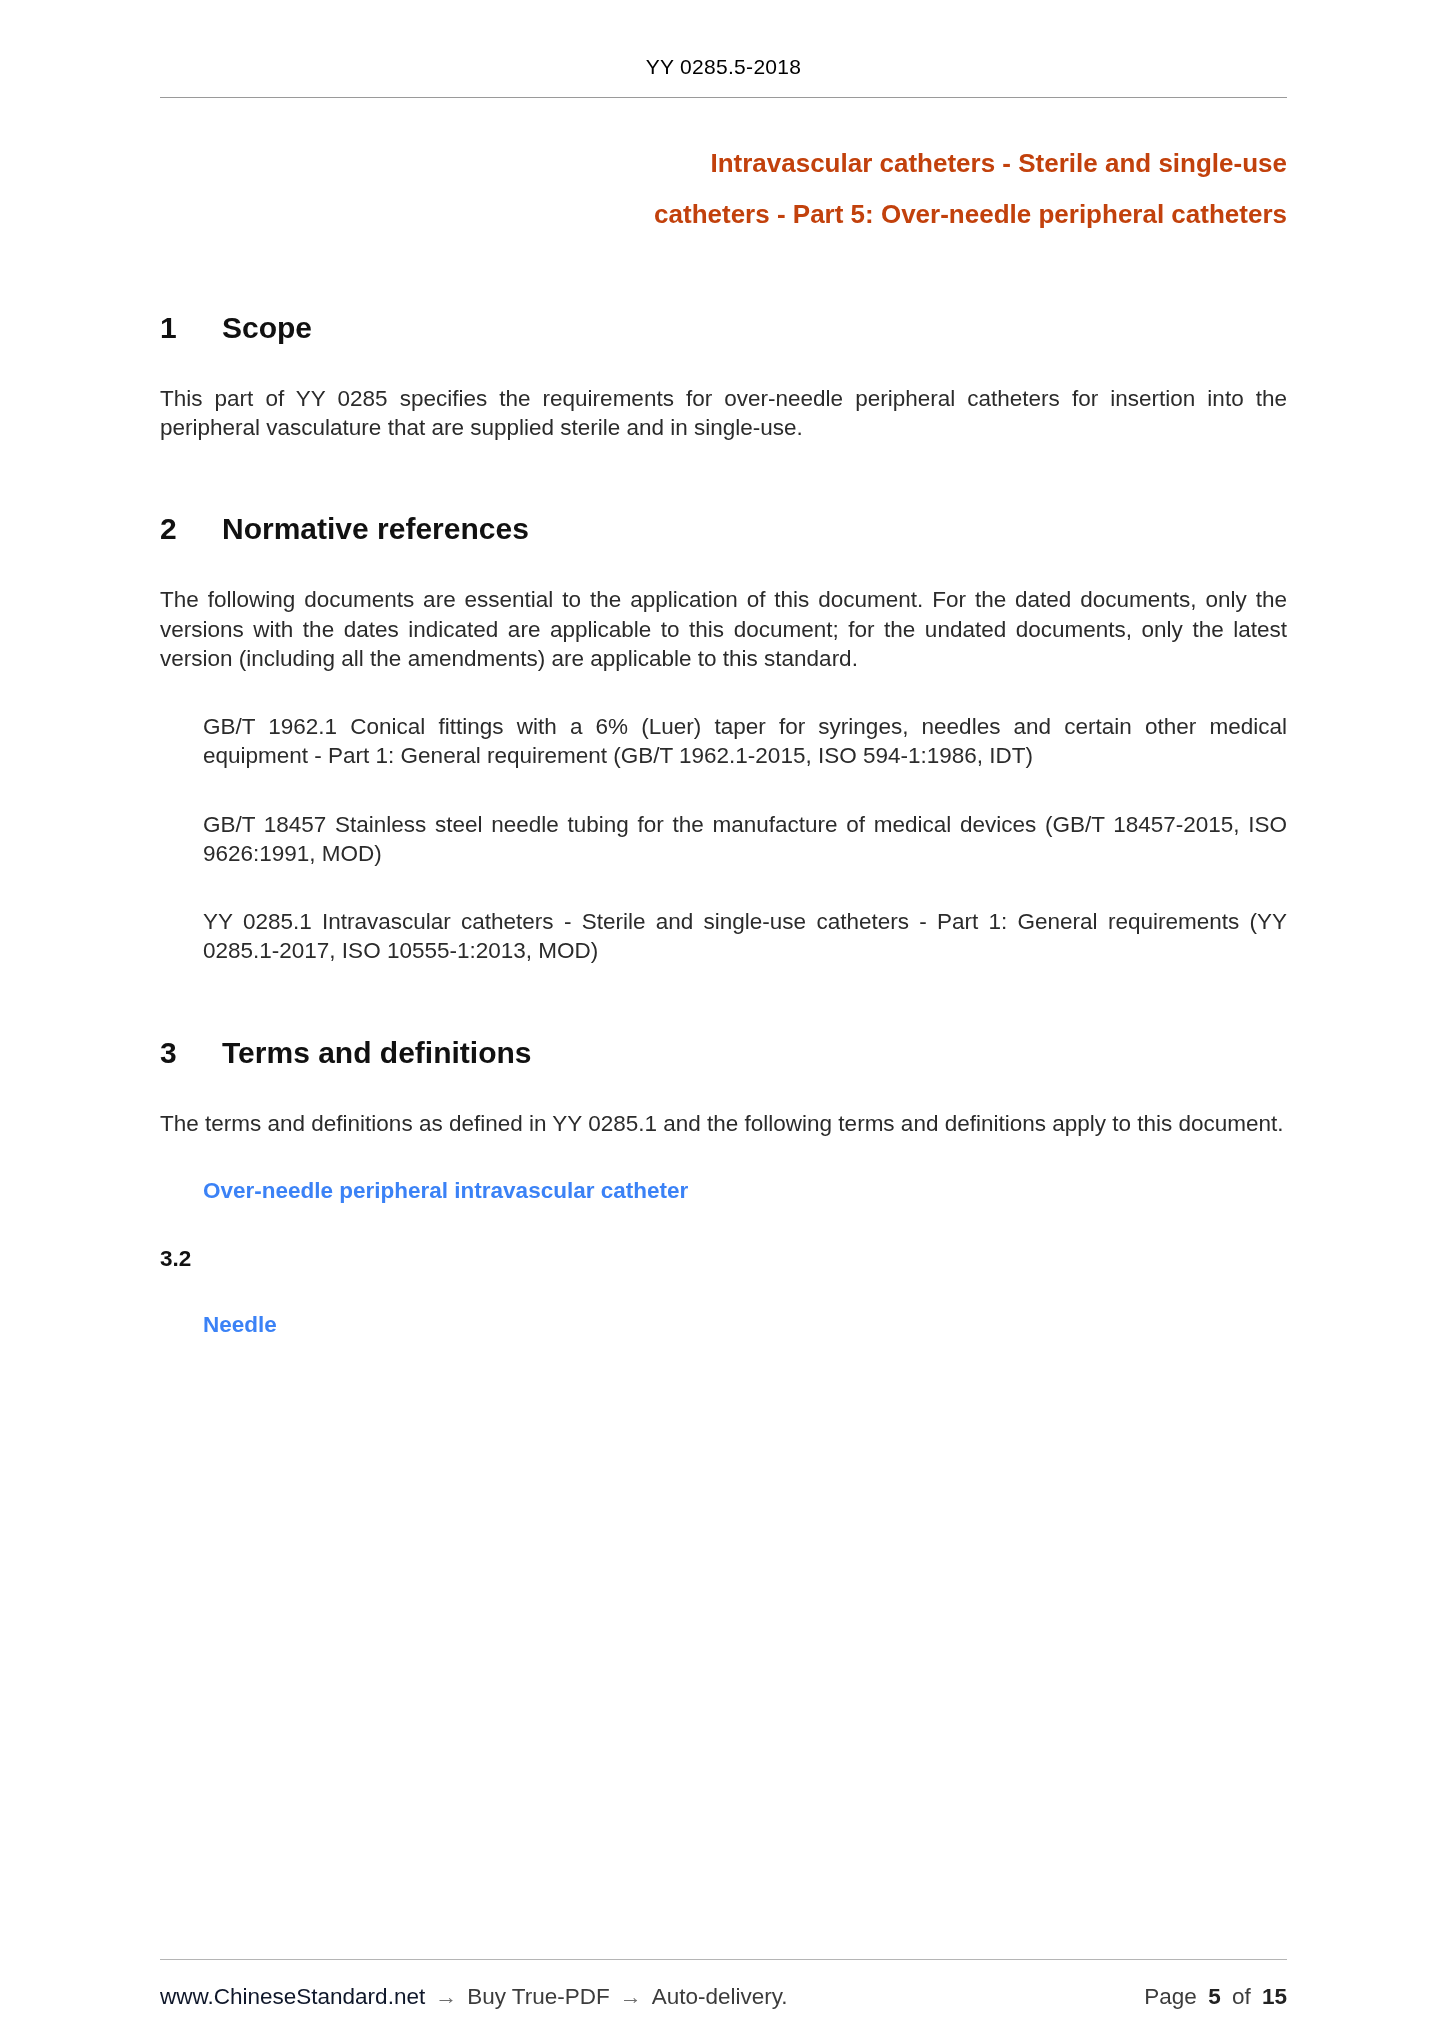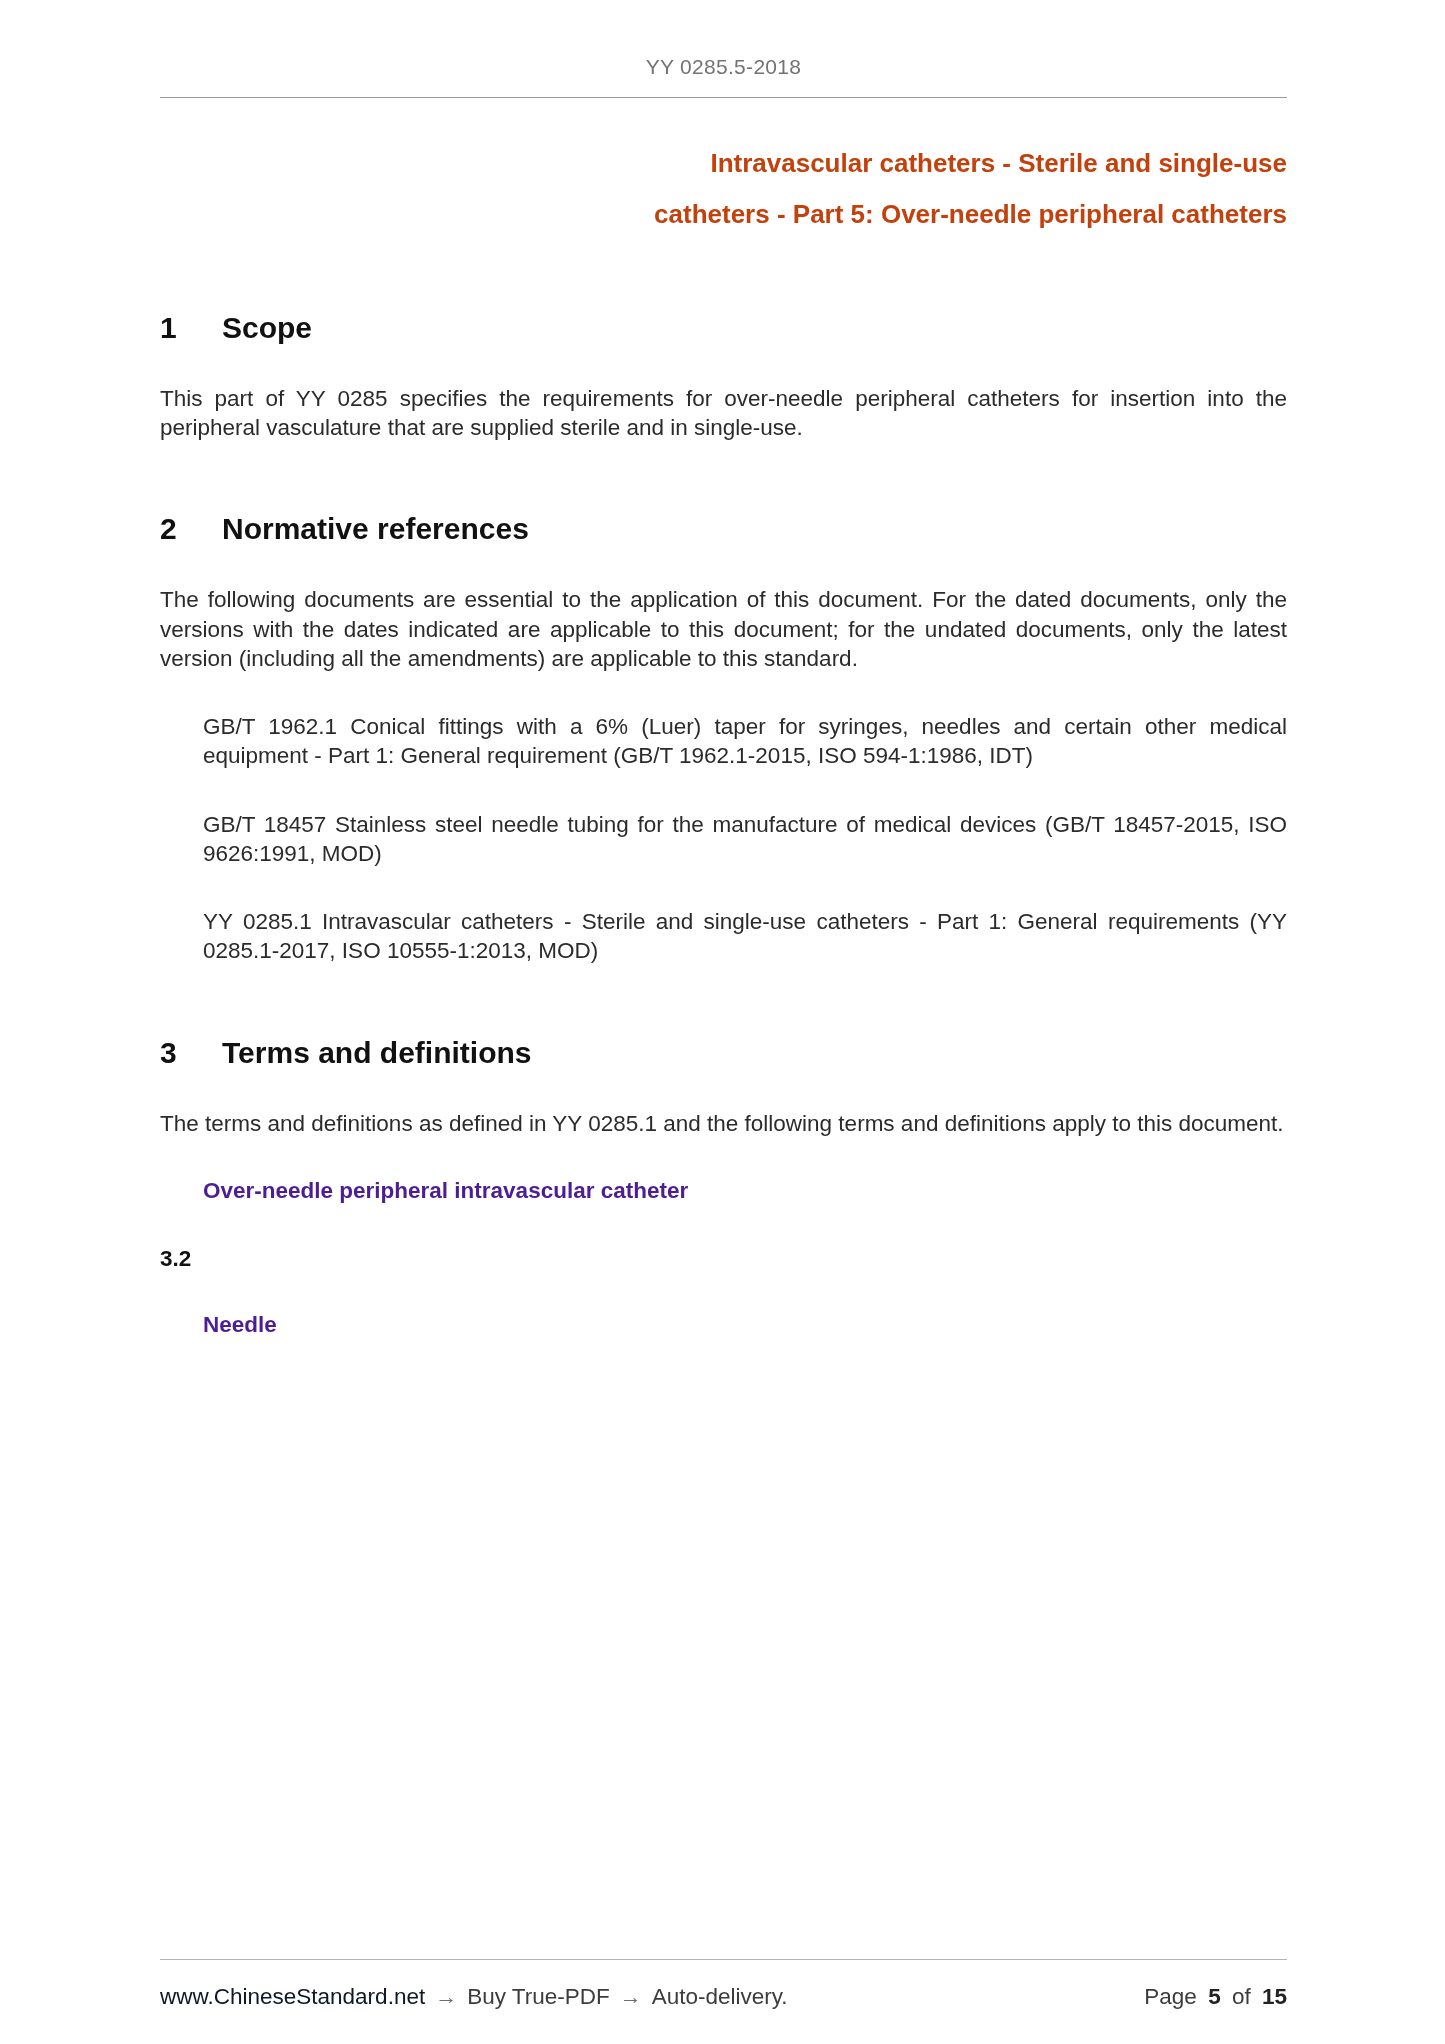--- a/index.html
+++ b/index.html
@@ -16,21 +16,21 @@
   .content {
     position: absolute;
     left: 160px;
     right: 158px;
     top: 0;
   }
   .doc-number {
     padding-top: 55px;
     text-align: center;
     font-size: 21px;
-    color: #737373;
+    color: #000000;
     letter-spacing: 0.3px;
   }
   .header-rule {
     border: none;
     border-top: 1px solid #9a9a9a;
     margin-top: 18px;
   }
   .title {
     margin-top: 40px;
     text-align: right;
@@ -64,21 +64,21 @@
     margin-top: 42px;
     font-size: 22.5px;
     font-weight: bold;
     color: #111111;
   }
   .term {
     margin-top: 40px;
     margin-left: 43px;
     font-size: 22.5px;
     font-weight: bold;
-    color: #4c1d95;
+    color: #3b82f6;
   }
   .footer {
     position: absolute;
     left: 160px;
     right: 158px;
     bottom: 34px;
   }
   .footer-rule {
     border: none;
     border-top: 1px solid #b5b5b5;

